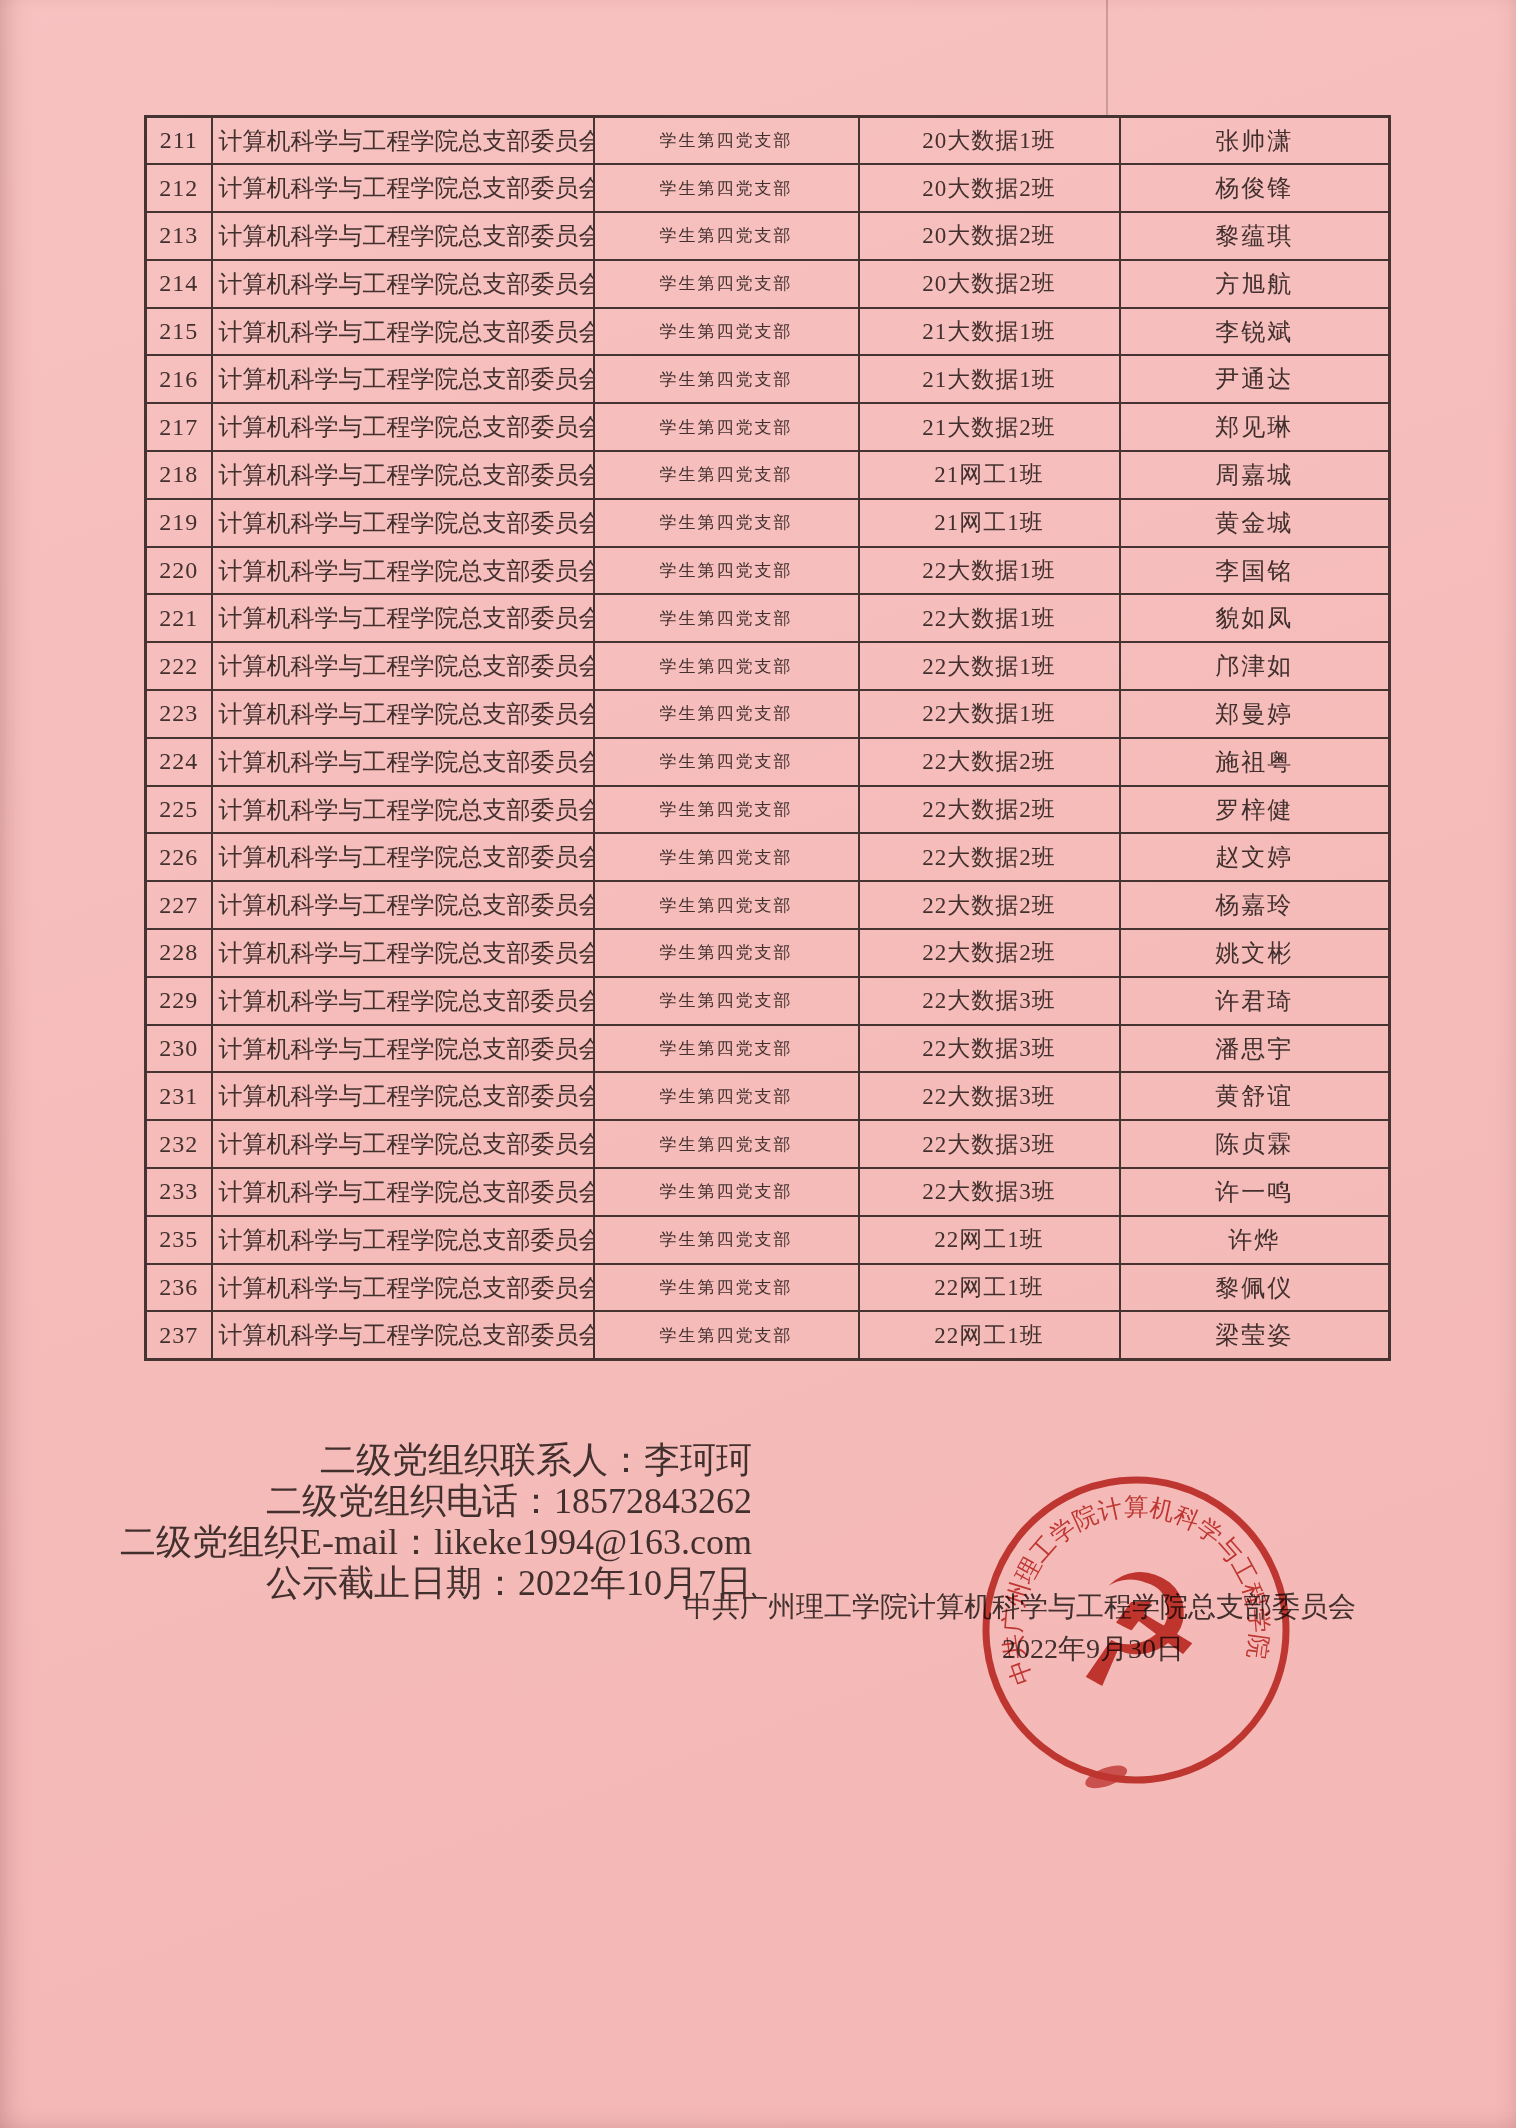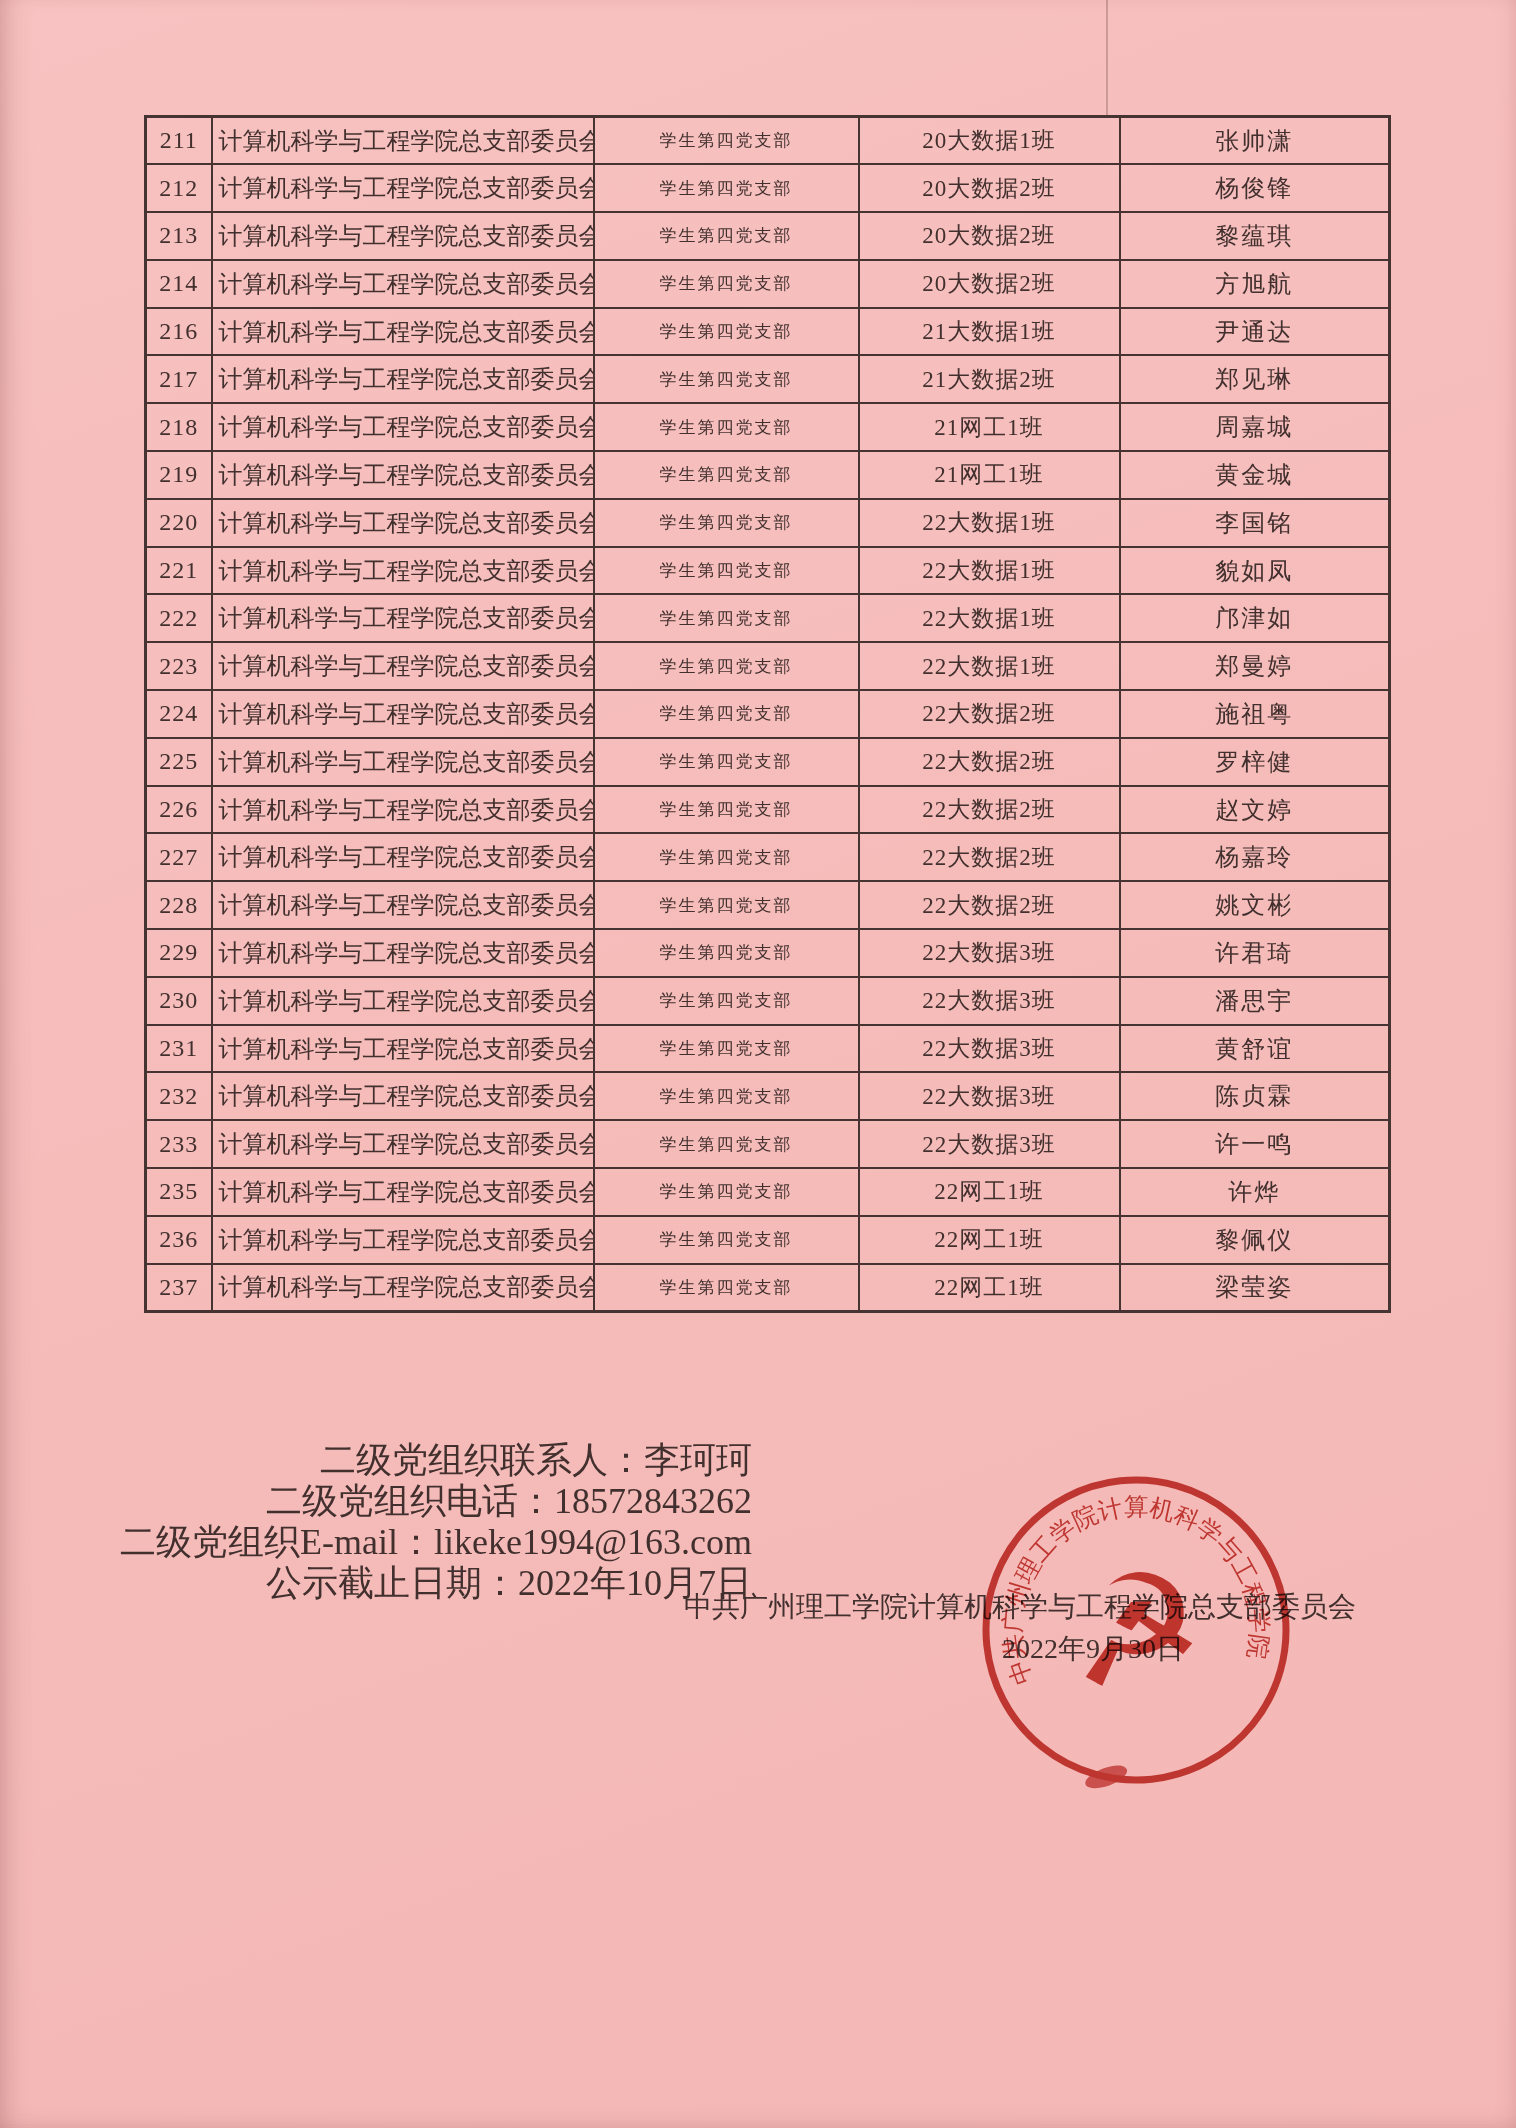--- a/index.html
+++ b/index.html
@@ -99,20 +99,29 @@
     <tr class="member-row">
       <td class="c-no">214</td>
       <td class="c-org">
             <span>计算机科学与工程学院总支部委员会</span>
           </td>
       <td class="c-branch">学生第四党支部</td>
       <td class="c-class">20大数据2班</td>
       <td class="c-name">方旭航</td>
     </tr>
 
+    <tr class="member-row">
+      <td class="c-no">215</td>
+      <td class="c-org">
+            <span>计算机科学与工程学院总支部委员会</span>
+          </td>
+      <td class="c-branch">学生第四党支部</td>
+      <td class="c-class">21大数据1班</td>
+      <td class="c-name">李锐斌</td>
+    </tr>
 
     <tr class="member-row">
       <td class="c-no">216</td>
       <td class="c-org">
             <span>计算机科学与工程学院总支部委员会</span>
           </td>
       <td class="c-branch">学生第四党支部</td>
       <td class="c-class">21大数据1班</td>
       <td class="c-name">尹通达</td>
     </tr>

